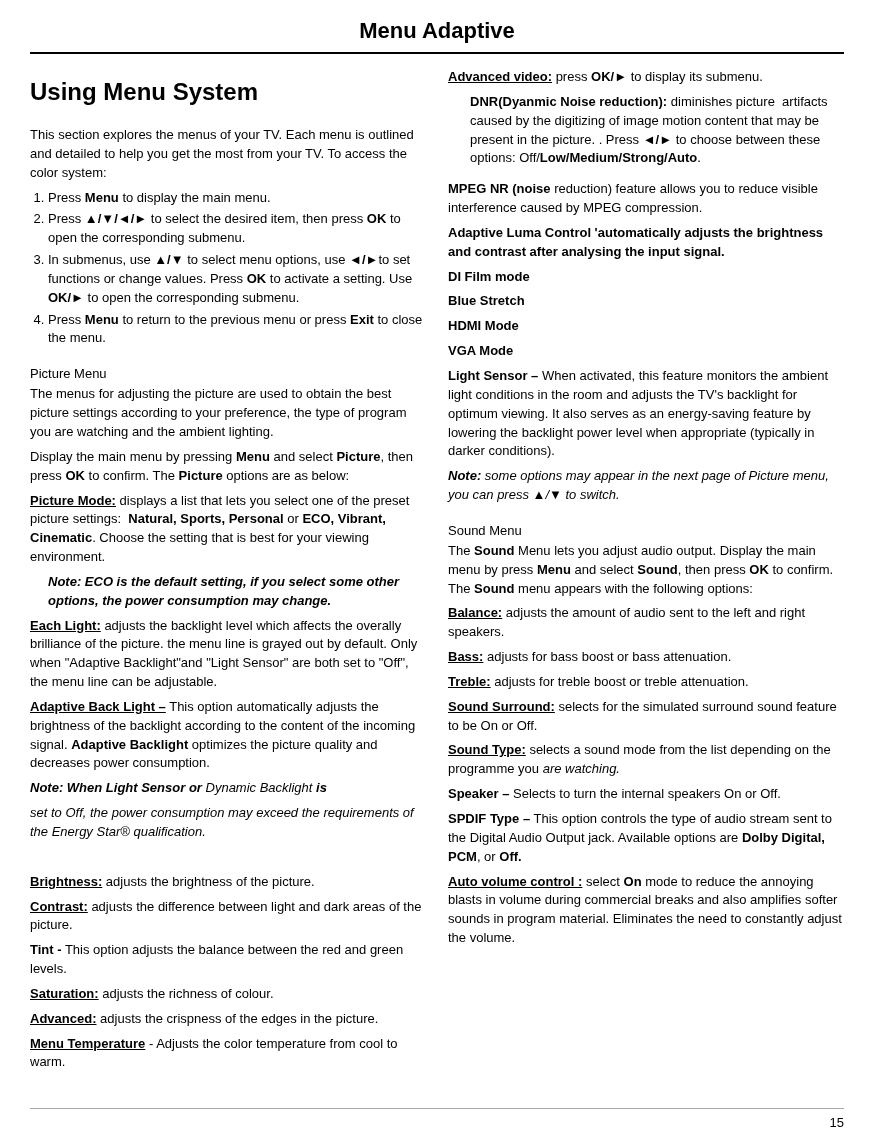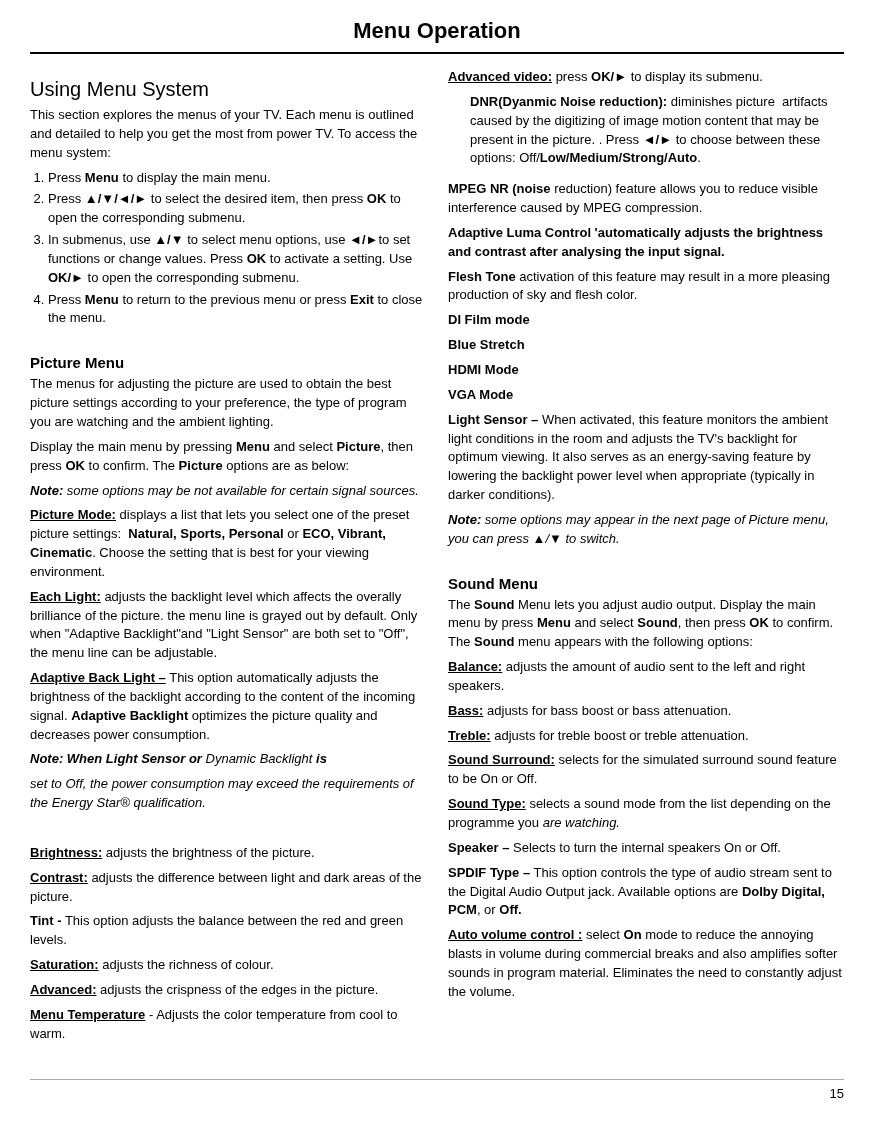--- a/index.html
+++ b/index.html
@@ -32,30 +32,30 @@
     }
     .col-left {
       flex: 1 1 0;
       min-width: 0;
     }
     .col-right {
       flex: 1 1 0;
       min-width: 0;
     }
     h2 {
-      font-size: 20px;
-      font-weight: normal;
-      margin-bottom: 5px;
+      font-size: 24px;
+      font-weight: bold;
+      margin-bottom: 20px;
       margin-top: 10px;
     }
     h3 {
-      font-size: 15px;
-      font-weight: bold;
+      font-size: 13px;
+      font-weight: normal;
       margin-bottom: 4px;
-      margin-top: 26px;
+      margin-top: 18px;
     }
     p {
       margin-bottom: 6px;
       line-height: 1.45;
     }
     .bold { font-weight: bold; }
     .underline-bold { text-decoration: underline; font-weight: bold; }
     .italic { font-style: italic; }
     .italic-bold { font-style: italic; font-weight: bold; }
     .section-block {
@@ -87,44 +87,44 @@
     .dnr-block {
       padding-left: 22px;
       margin-bottom: 12px;
       line-height: 1.45;
     }
   </style>
 </head>
 <body>
 
 <div class="page-container">
-  <div class="page-title">Menu Operation</div>
+  <div class="page-title">Menu Adaptive</div>
 
   <div class="two-col">
 
     <div class="col-left">
 
       <div class="section-block">
         <h2>Using Menu System</h2>
-        <p>This section explores the menus of your TV. Each menu is outlined and detailed to help you get the most from power TV.  To access the menu system:</p>
+        <p>This section explores the menus of your TV. Each menu is outlined and detailed to help you get the most from your TV.  To access the color system:</p>
         <ol>
           <li>Press <span class="bold">Menu</span> to display the main menu.</li>
           <li>Press <span class="bold">▲/▼/◄/►</span> to select the desired item, then press <span class="bold">OK</span> to open the corresponding submenu.</li>
           <li>In submenus, use <span class="bold">▲/▼</span> to select menu options, use <span class="bold">◄/►</span>to set functions or change values. Press <span class="bold">OK</span> to activate a setting. Use <span class="bold">OK/►</span> to open the corresponding submenu.</li>
           <li>Press <span class="bold">Menu</span> to return to the previous menu or press <span class="bold">Exit</span> to close the menu.</li>
         </ol>
       </div>
 
       <div class="section-block">
         <h3>Picture Menu</h3>
         <p>The menus for adjusting the picture are used to obtain the best picture settings according to your preference, the type of program you are watching and the ambient lighting.</p>
         <p>Display the main menu by pressing <span class="bold">Menu</span> and select <span class="bold">Picture</span>, then press <span class="bold">OK</span> to confirm. The <span class="bold">Picture</span> options are as below:</p>
-        <p class="note-italic"><span class="italic-bold">Note:</span> <span class="italic">some options may be not available for certain signal sources.</span></p>
 
         <p><span class="underline-bold">Picture Mode:</span> displays a list that lets you select one of the preset picture settings:&nbsp; <span class="bold">Natural, Sports, Personal</span> or <span class="bold">ECO, Vibrant, Cinematic</span>. Choose the setting that is best for your viewing environment.</p>
+        <p class="note-italic indent"><span class="italic-bold">Note: ECO is the default setting, if you select some other options, the power consumption may change.</span></p>
 
         <p><span class="underline-bold">Each Light:</span> adjusts the backlight level which affects the overally brilliance of the picture. the menu line is grayed out by default. Only when "Adaptive Backlight"and "Light Sensor" are both set to "Off", the menu line can be adjustable.</p>
 
         <p><span class="underline-bold">Adaptive Back Light –</span> This option automatically adjusts the brightness of the backlight according to the content of the incoming signal. <span class="bold">Adaptive Backlight</span> optimizes the picture quality and decreases power consumption.</p>
 
         <p class="note-italic"><span class="italic-bold">Note: When <span style="font-style:italic;font-weight:bold;">Light Sensor</span> or <span style="font-style:italic;font-weight:normal;">Dynamic Backlight</span> is</span></p>
         <p class="note-italic"><span class="italic">set to Off,</span> the power consumption may exceed the requirements of the Energy Star® qualification.</p>
 
         <p>&nbsp;</p>
 
@@ -143,21 +143,20 @@
       <p><span class="underline-bold">Advanced video:</span> press <span class="bold">OK/►</span> to display its submenu.</p>
 
       <div class="dnr-block">
         <p><span class="bold">DNR(Dyanmic Noise reduction):</span>  diminishes picture&nbsp; artifacts caused by the digitizing of image motion content that may be present in the picture. . Press <span class="bold">◄/►</span> to choose between these options: Off/<span class="bold">Low/Medium/Strong/Auto</span>.</p>
       </div>
 
       <p><span class="bold">MPEG NR (noise</span> reduction) feature allows you to reduce visible interference caused by MPEG compression.</p>
 
       <p><span class="bold">Adaptive Luma Control 'automatically adjusts the brightness and contrast after analysing the input signal.</span></p>
 
-      <p><span class="bold">Flesh Tone</span> activation of this feature may result in a more pleasing production of sky and flesh color.</p>
 
       <p><span class="bold">DI Film mode</span></p>
       <p><span class="bold">Blue Stretch</span></p>
       <p><span class="bold">HDMI Mode</span></p>
       <p><span class="bold">VGA Mode</span></p>
 
       <p><span class="bold">Light Sensor –</span> When activated, this feature monitors the ambient light conditions in the room and adjusts the TV's backlight for optimum viewing. It also serves as an energy-saving feature by lowering the backlight power level when appropriate (typically in darker conditions).</p>
 
       <p class="note-italic"><span class="italic-bold">Note:</span> <span class="italic">some options may appear in the next page of Picture menu, you can press ▲/▼ to switch.</span></p>
 

